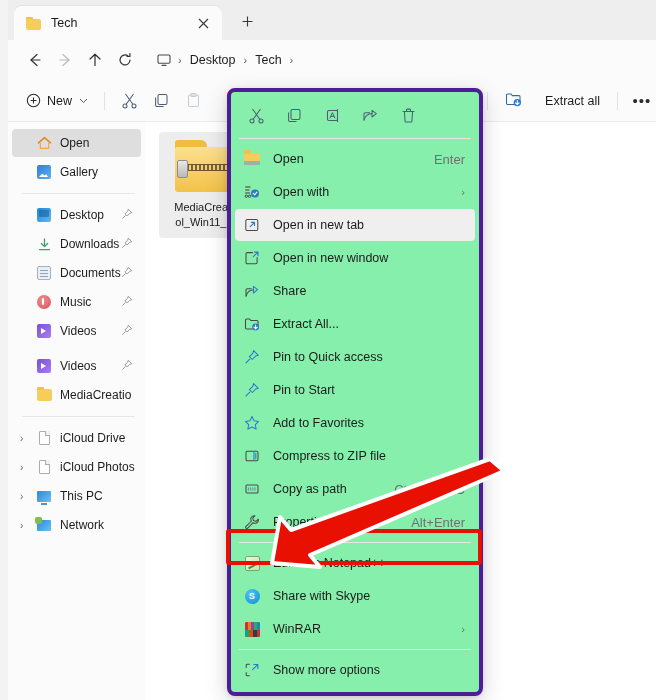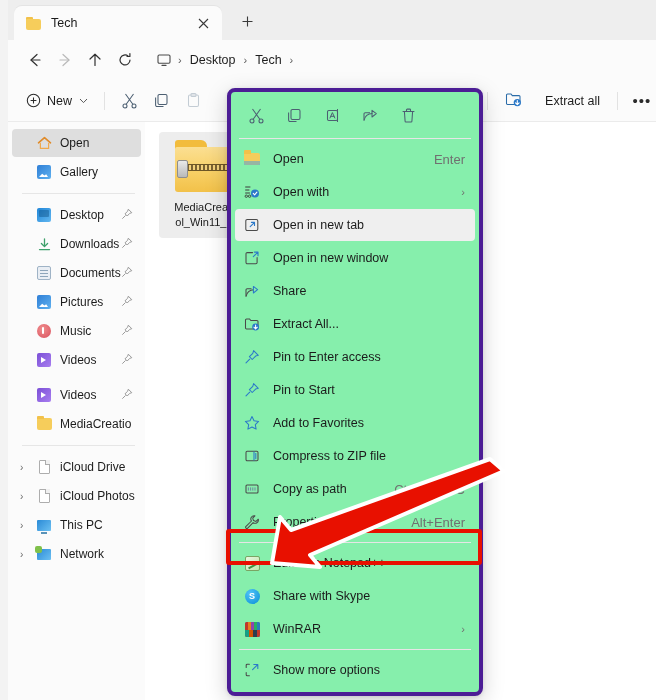--- a/index.html
+++ b/index.html
@@ -469,32 +469,20 @@
           </span>
         <span>Documents</span>
         <span class="pin">
           <svg width="12" height="12" viewBox="0 0 12 12">
               <path d="M7.3 1.2 L10.8 4.7 L8.8 5.3 L6.2 8 L4 5.8 L6.7 3.2 Z" stroke="#9a9a9a" stroke-width="1" fill="none"></path>
               <path d="M4.3 7.7 L1.6 10.4" stroke="#9a9a9a" stroke-width="1" stroke-linecap="round"></path>
             </svg>
         </span>
       </div>
 
-      <div class="side-item">
-        <span class="ico">
-            <span class="ic-sq ic-pics"></span>
-          </span>
-        <span>Pictures</span>
-        <span class="pin">
-          <svg width="12" height="12" viewBox="0 0 12 12">
-              <path d="M7.3 1.2 L10.8 4.7 L8.8 5.3 L6.2 8 L4 5.8 L6.7 3.2 Z" stroke="#9a9a9a" stroke-width="1" fill="none"></path>
-              <path d="M4.3 7.7 L1.6 10.4" stroke="#9a9a9a" stroke-width="1" stroke-linecap="round"></path>
-            </svg>
-        </span>
-      </div>
 
       <div class="side-item">
         <span class="ico">
             <span class="ic-music"></span>
           </span>
         <span>Music</span>
         <span class="pin">
           <svg width="12" height="12" viewBox="0 0 12 12">
               <path d="M7.3 1.2 L10.8 4.7 L8.8 5.3 L6.2 8 L4 5.8 L6.7 3.2 Z" stroke="#9a9a9a" stroke-width="1" fill="none"></path>
               <path d="M4.3 7.7 L1.6 10.4" stroke="#9a9a9a" stroke-width="1" stroke-linecap="round"></path>
@@ -692,21 +680,21 @@
       <span class="lbl">Extract All...</span>
     </div>
 
     <div class="ctx-item">
       <span class="ci">
         <svg width="16" height="16" viewBox="0 0 16 16">
             <path d="M9.6 1.6 L14.3 6.3 L11.6 7.1 L8.2 10.5 L5.4 7.7 L8.8 4.3 Z" stroke="#2b79c9" stroke-width="1.05" fill="none" stroke-linejoin="round"></path>
             <path d="M5.7 10.2 L2 13.9" stroke="#2b79c9" stroke-width="1.05" stroke-linecap="round"></path>
           </svg>
       </span>
-      <span class="lbl">Pin to Enter access</span>
+      <span class="lbl">Pin to Quick access</span>
     </div>
 
     <div class="ctx-item">
       <span class="ci">
         <svg width="16" height="16" viewBox="0 0 16 16">
             <path d="M9.6 1.6 L14.3 6.3 L11.6 7.1 L8.2 10.5 L5.4 7.7 L8.8 4.3 Z" stroke="#2b79c9" stroke-width="1.05" fill="none" stroke-linejoin="round"></path>
             <path d="M5.7 10.2 L2 13.9" stroke="#2b79c9" stroke-width="1.05" stroke-linecap="round"></path>
           </svg>
       </span>
       <span class="lbl">Pin to Start</span>

